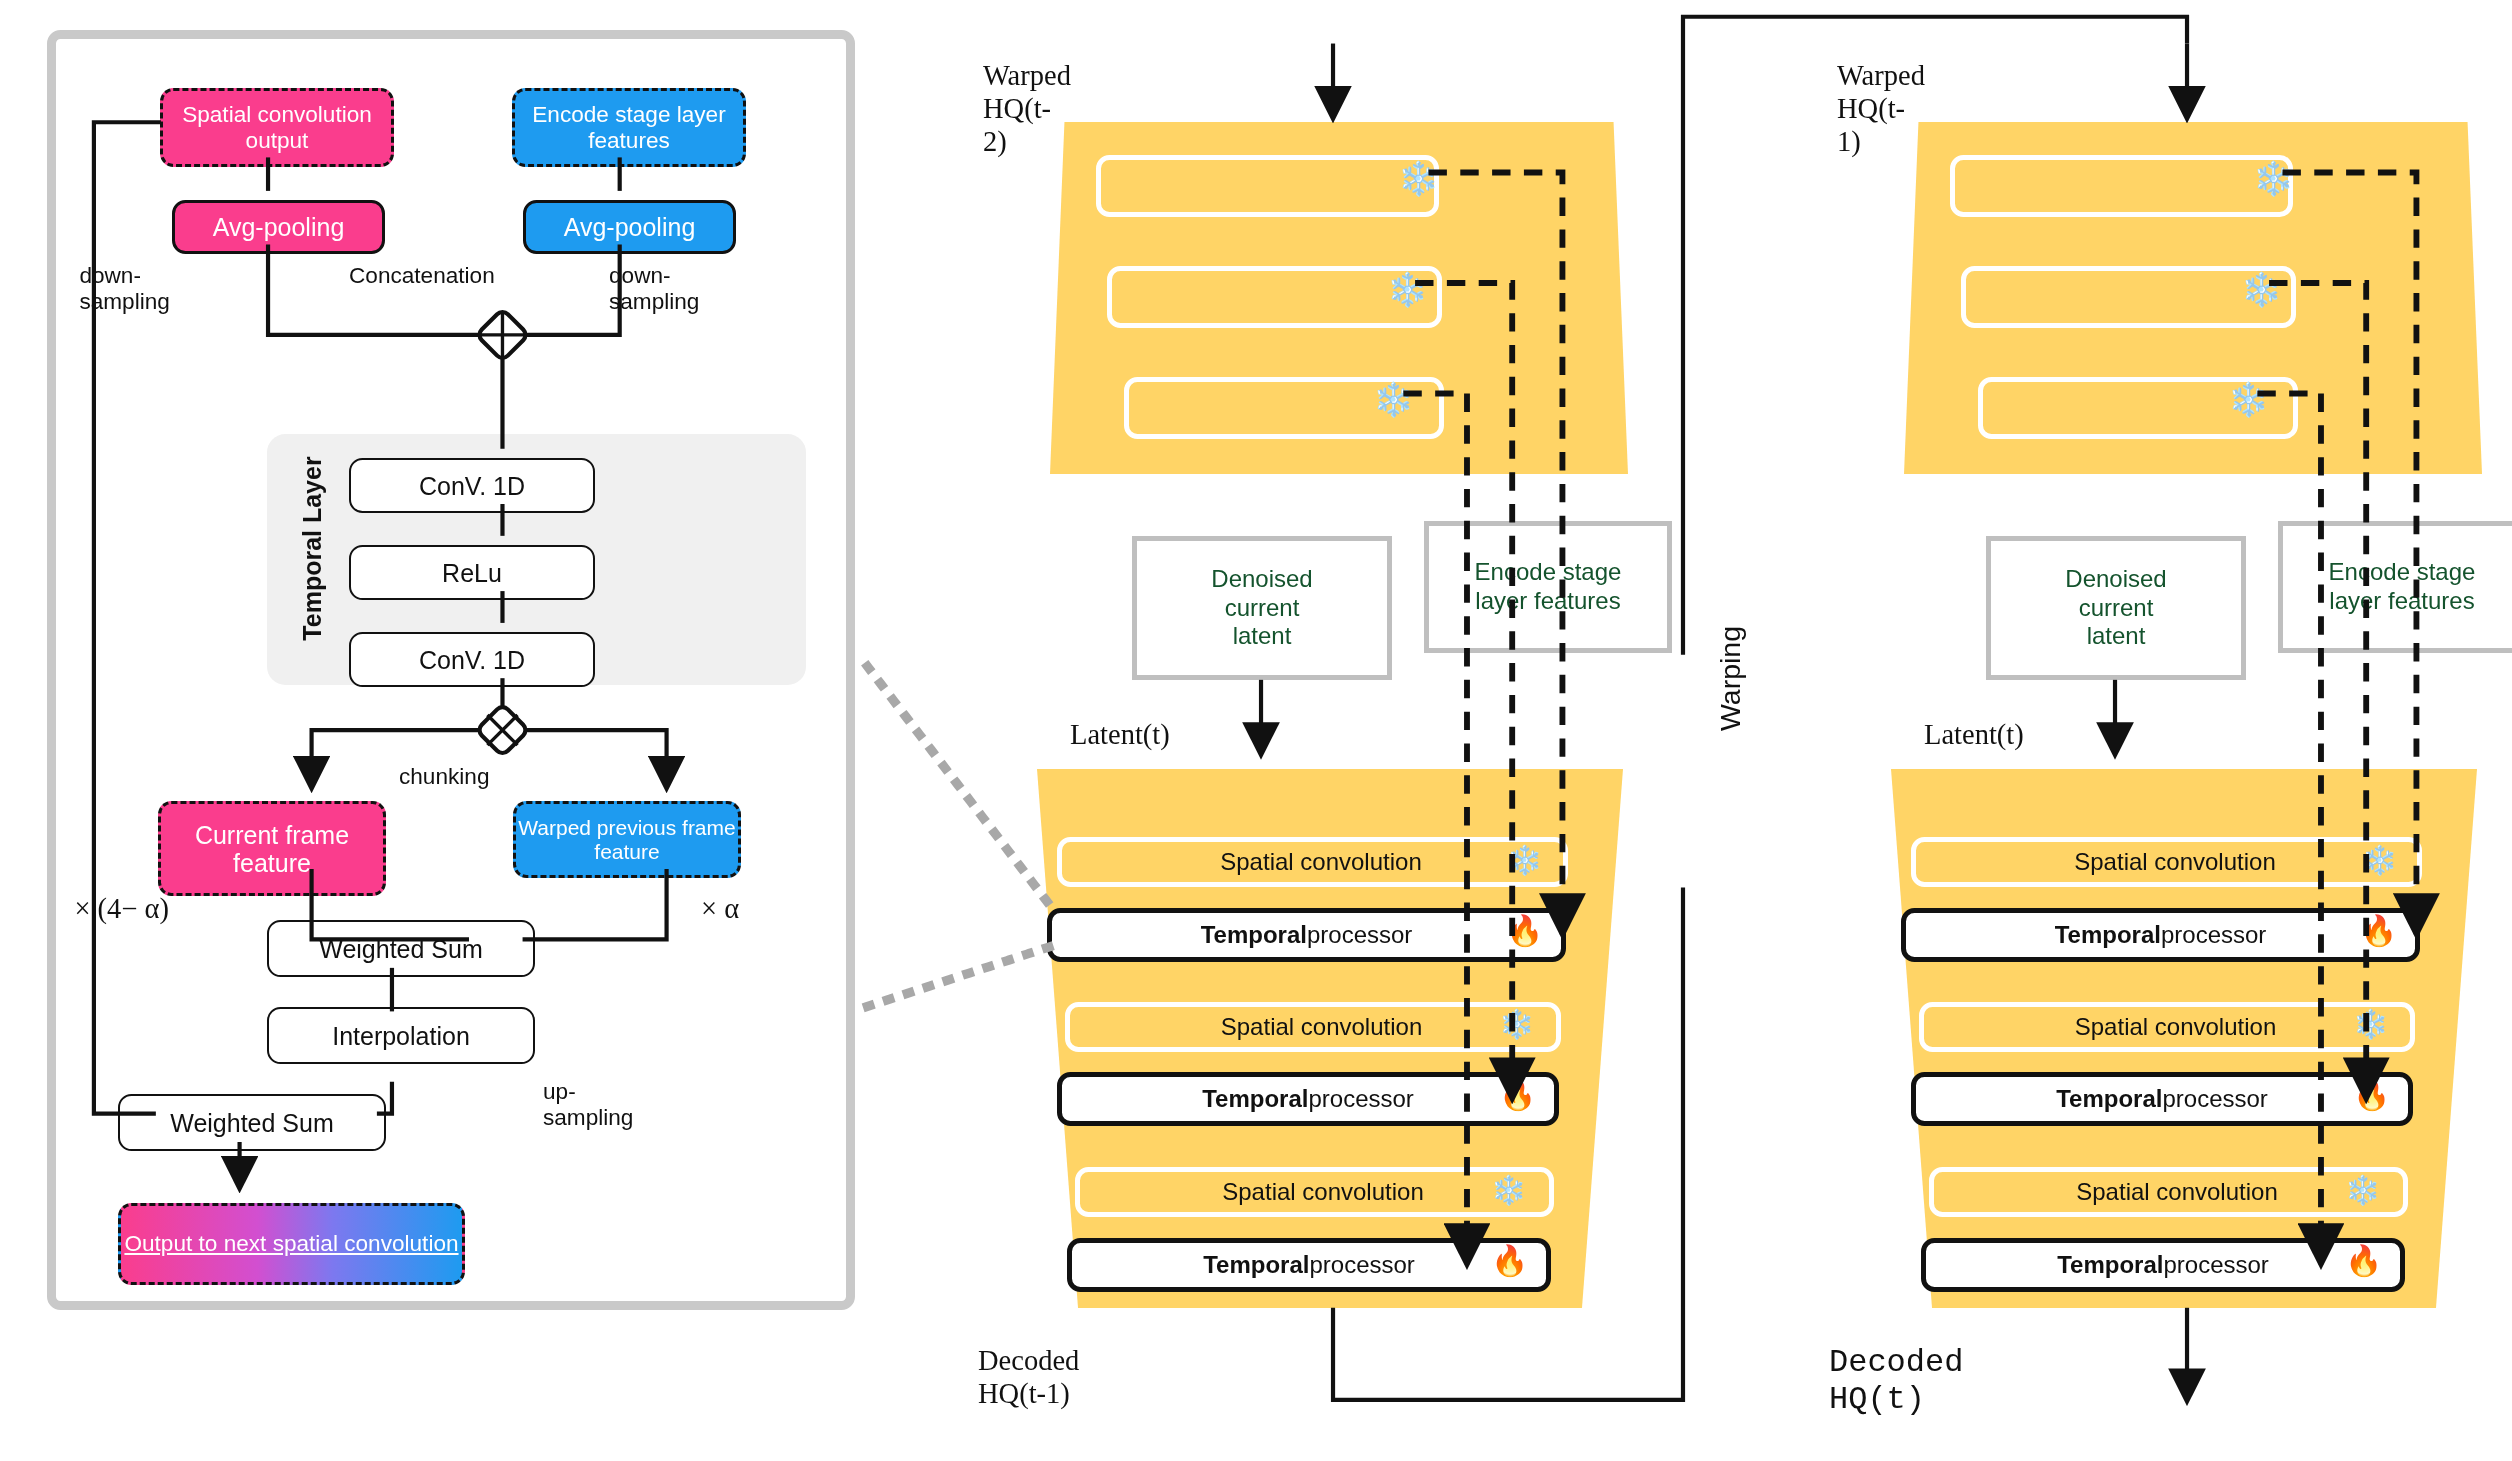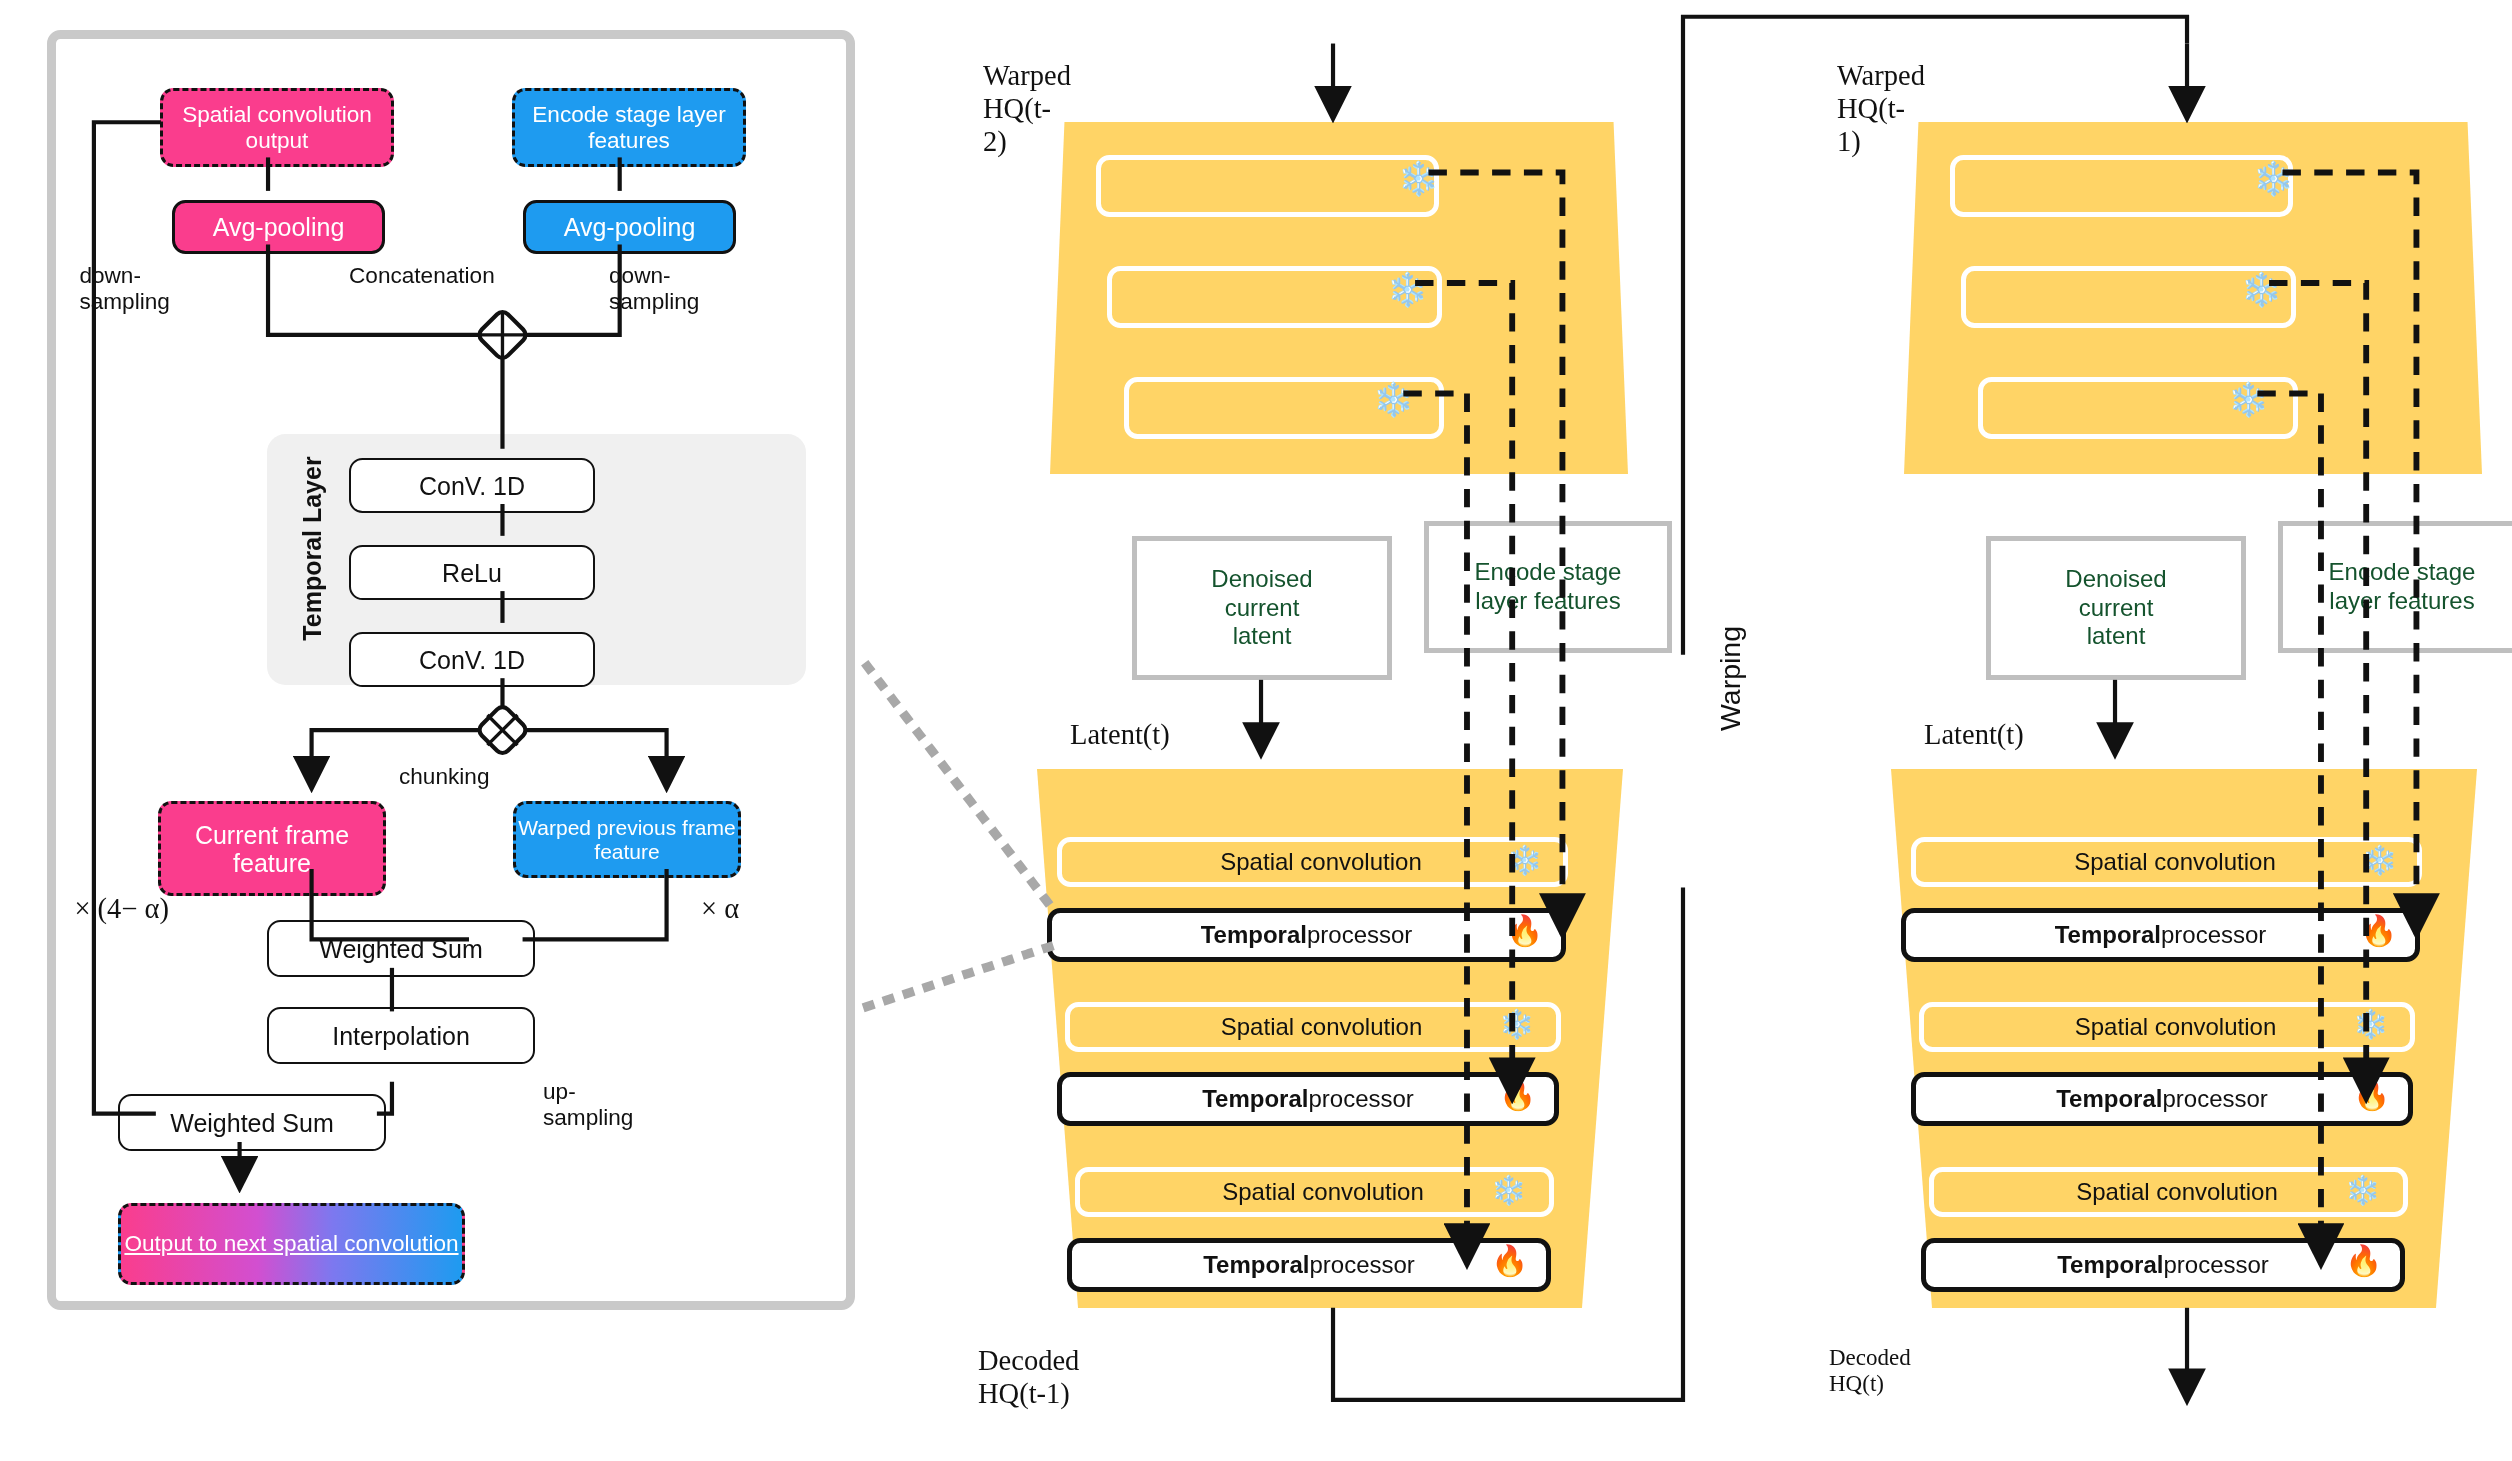--- a/index.html
+++ b/index.html
@@ -220,21 +220,21 @@
 
     <div class="sconv" style="left:1929px;top:1167px;width:479px;height:50px;font-size:24px;">Spatial convolution</div>
     <div class="emoji" style="left:2345px;top:1174px;font-size:28.5px;">❄️</div>
 
     <div class="tproc" style="left:1921px;top:1238px;width:484px;height:54px;font-size:24px;">
       <span style="font-weight:bold;">Temporal</span>
         <span> processor</span>
     </div>
     <div class="emoji" style="left:2345px;top:1243px;font-size:30px;">🔥</div>
 
-    <div class="lbl serif" style="left:1829px;top:1345px;font-size:23px;">Decoded HQ(t)</div>
+    <div class="lbl serif" style="left:1829px;top:1345px;font-size:32px;font-family:Liberation Mono, monospace;">Decoded HQ(t)</div>
   </div>
 
   <div class="abs" style="left:1621px;top:662px;width:218px;height:33px;transform:rotate(-90deg);
               transform-origin:center;font-size:28.5px;text-align:center;color:#111;">
     <span>Warping</span>
   </div>
 
   <svg class="overlay" viewBox="0 0 3000 1745">
     <defs>
       <marker id="ah" markerWidth="9" markerHeight="9" refX="7.5" refY="4.5" orient="auto">

